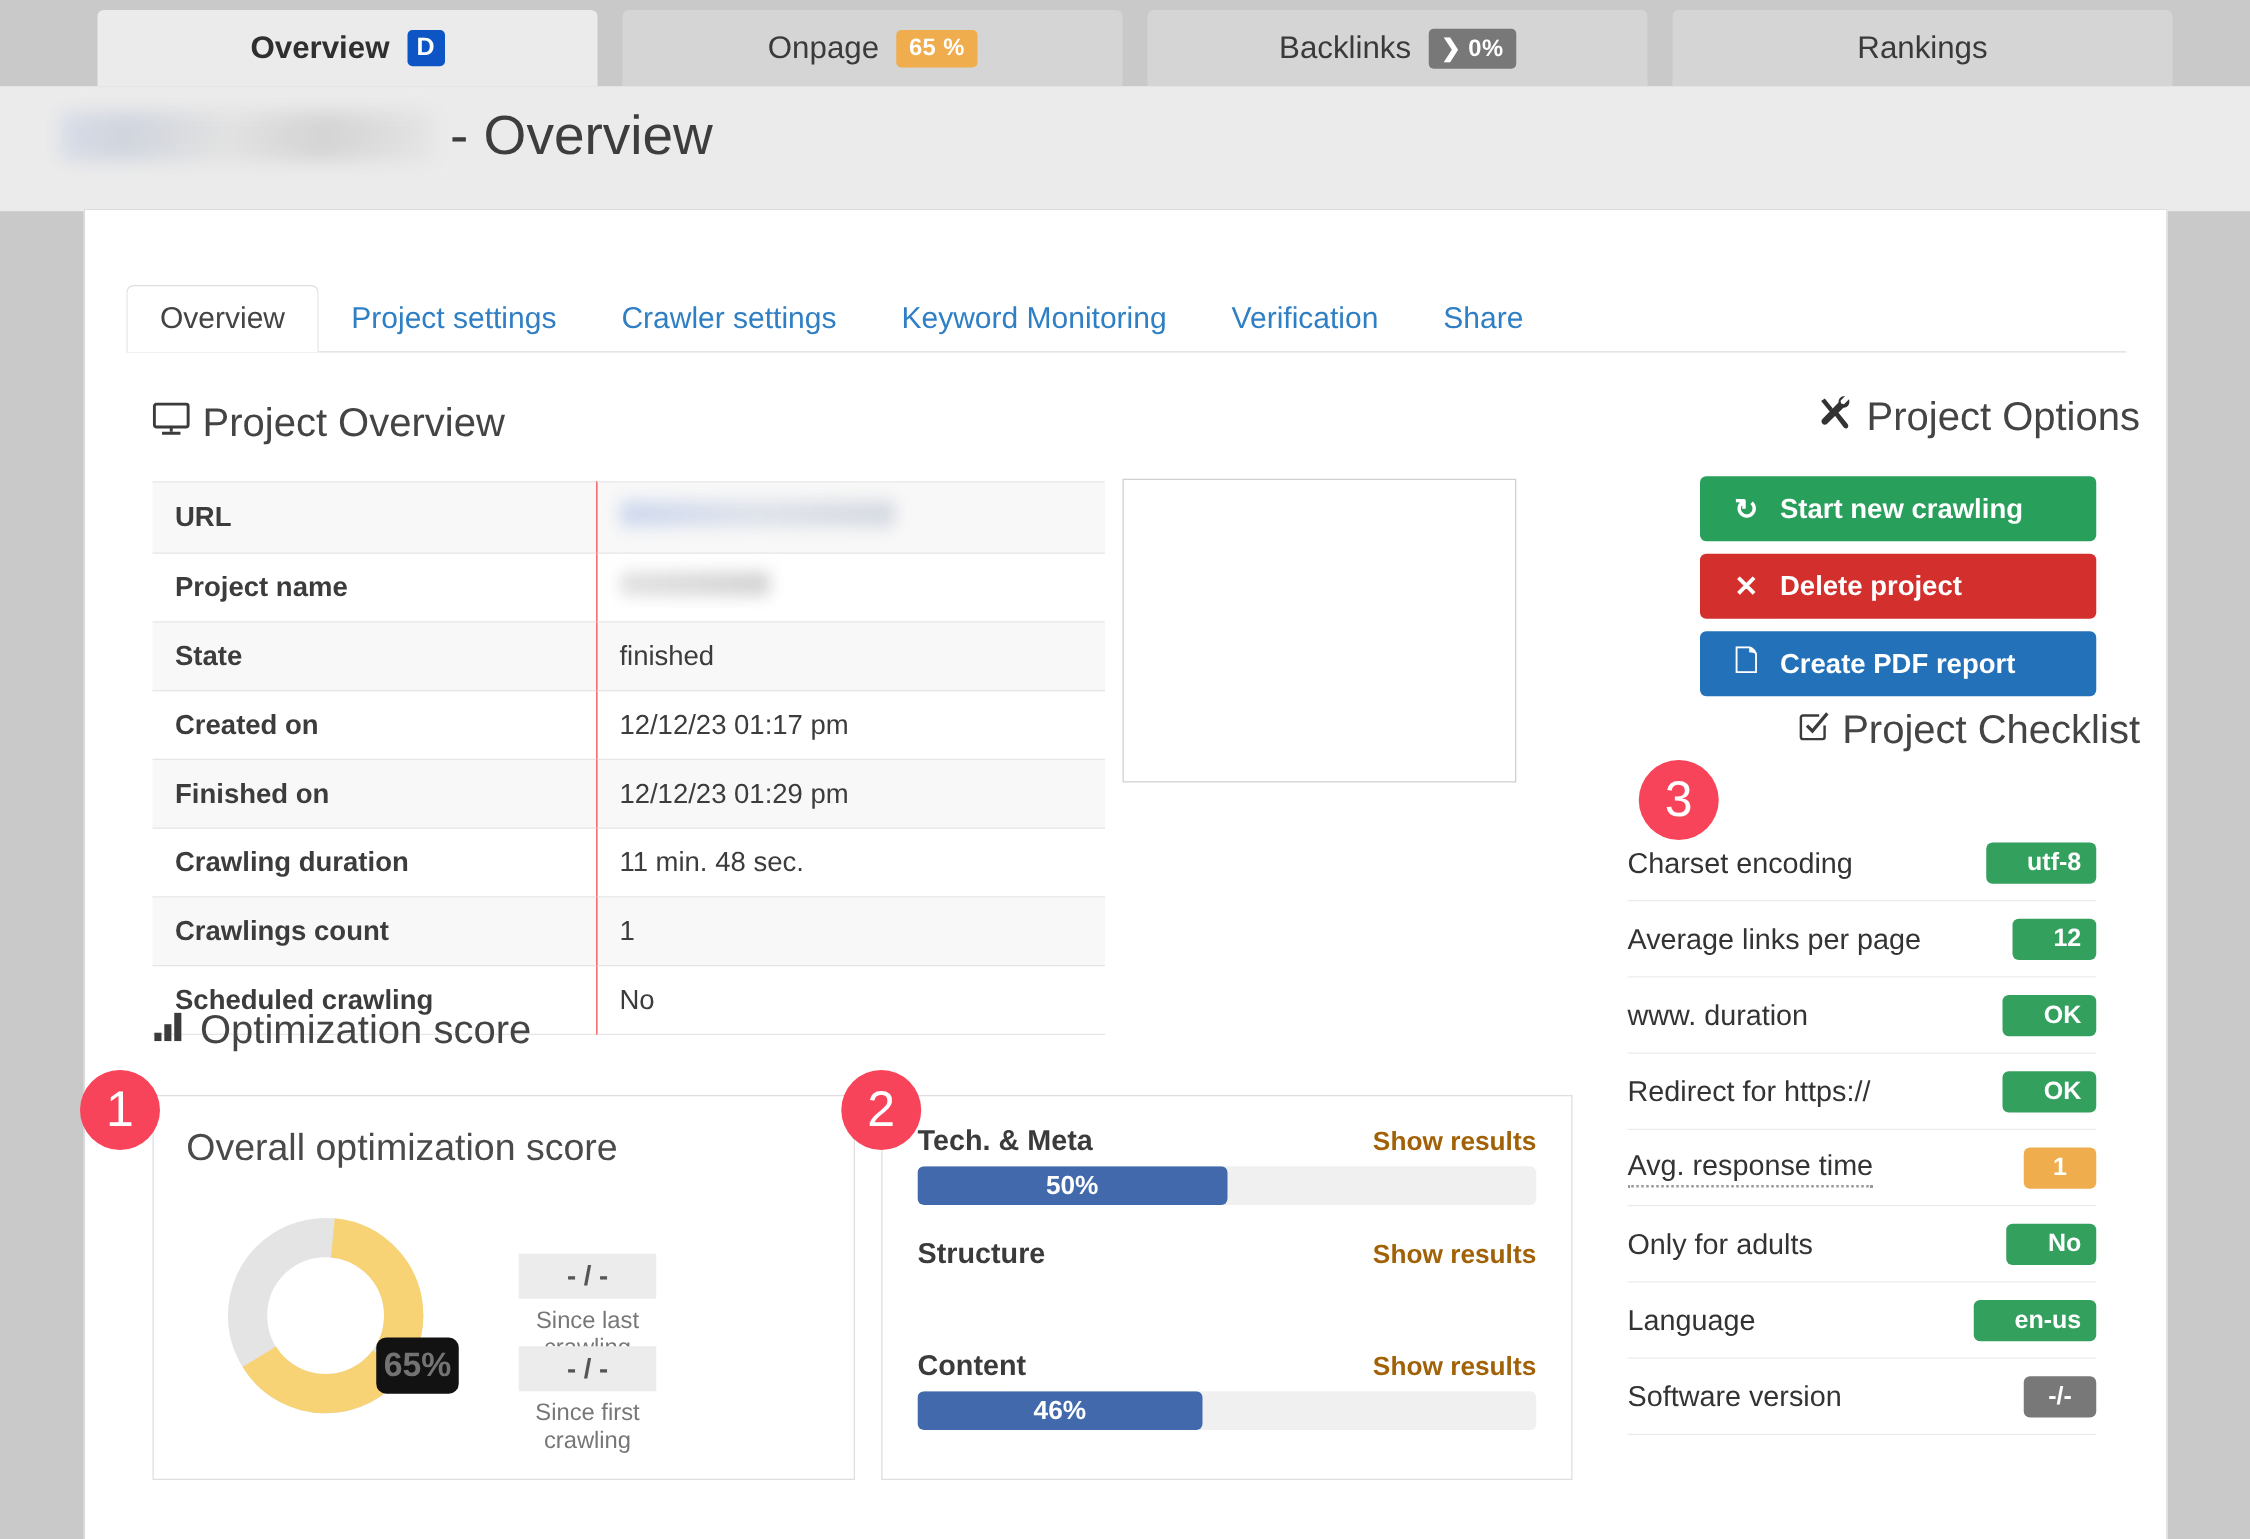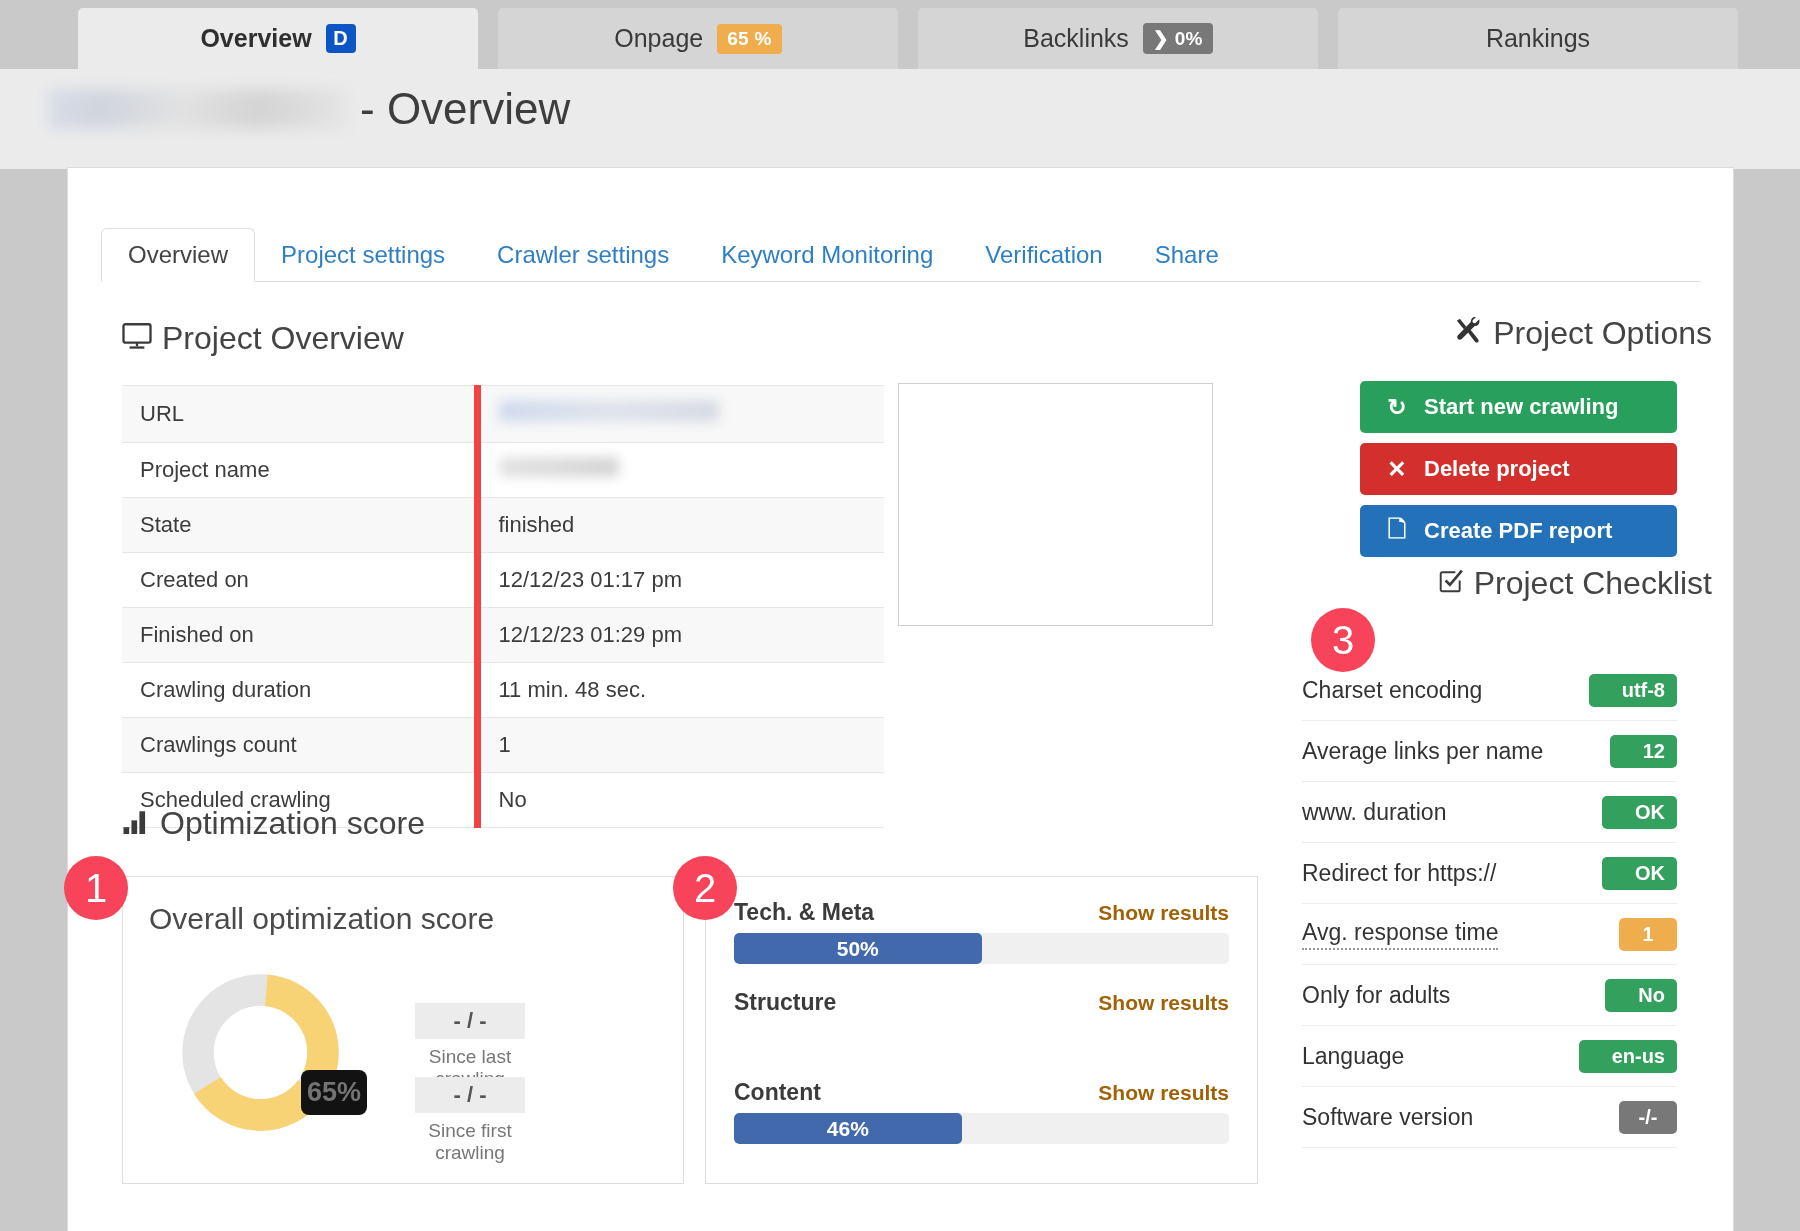--- a/index.html
+++ b/index.html
@@ -94,21 +94,21 @@
   
   .po-head { position: absolute; left: 122px; top: 320px; }
   .po-table {
     position: absolute; left: 122px; top: 385px;
     width: 762px; border-collapse: collapse; font-size: 22px;
   }
   .po-table tr { border-bottom: 1px solid #e6e6e6; }
   .po-table tr:first-child { border-top: 1px solid #e6e6e6; }
   .po-table tr:nth-child(odd) { background: #f8f8f8; }
   .po-table td { padding: 14px 18px; color: #3c3c3c; }
-  .po-table td.k { font-weight: normal; width: 355px; border-right: 7px solid #ef4444; }
+  .po-table td.k { font-weight: bold; width: 355px; border-right: 1px solid #ef4444; }
 
   .preview-box {
     position: absolute; left: 898px; top: 383px;
     width: 315px; height: 243px;
     background: #fff; border: 1px solid #cfcfcf;
   }
 
   
   .opt-head {
     position: absolute; right: 88px; top: 315px;
@@ -353,21 +353,21 @@
   </span>
   <span>Project Checklist</span>
 </div>
 
 <div class="chk-list">
   <div class="chk-row">
     <span class="chk-label">Charset encoding</span>
     <span class="pill p-green">utf-8</span>
   </div>
   <div class="chk-row">
-    <span class="chk-label">Average links per name</span>
+    <span class="chk-label">Average links per page</span>
     <span class="pill p-green">12</span>
   </div>
   <div class="chk-row">
     <span class="chk-label">www. duration</span>
     <span class="pill p-green">OK</span>
   </div>
   <div class="chk-row">
     <span class="chk-label">Redirect for https://</span>
     <span class="pill p-green">OK</span>
   </div>

